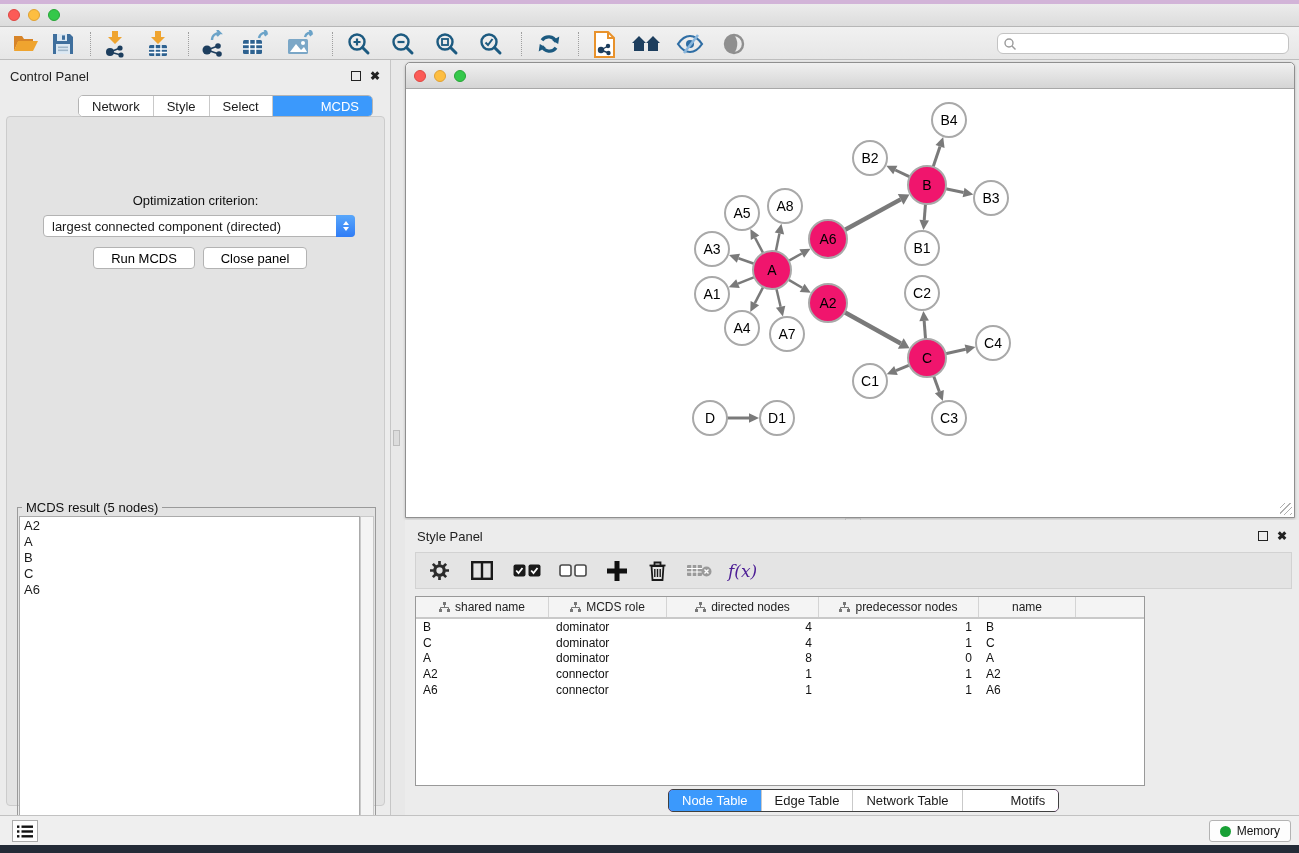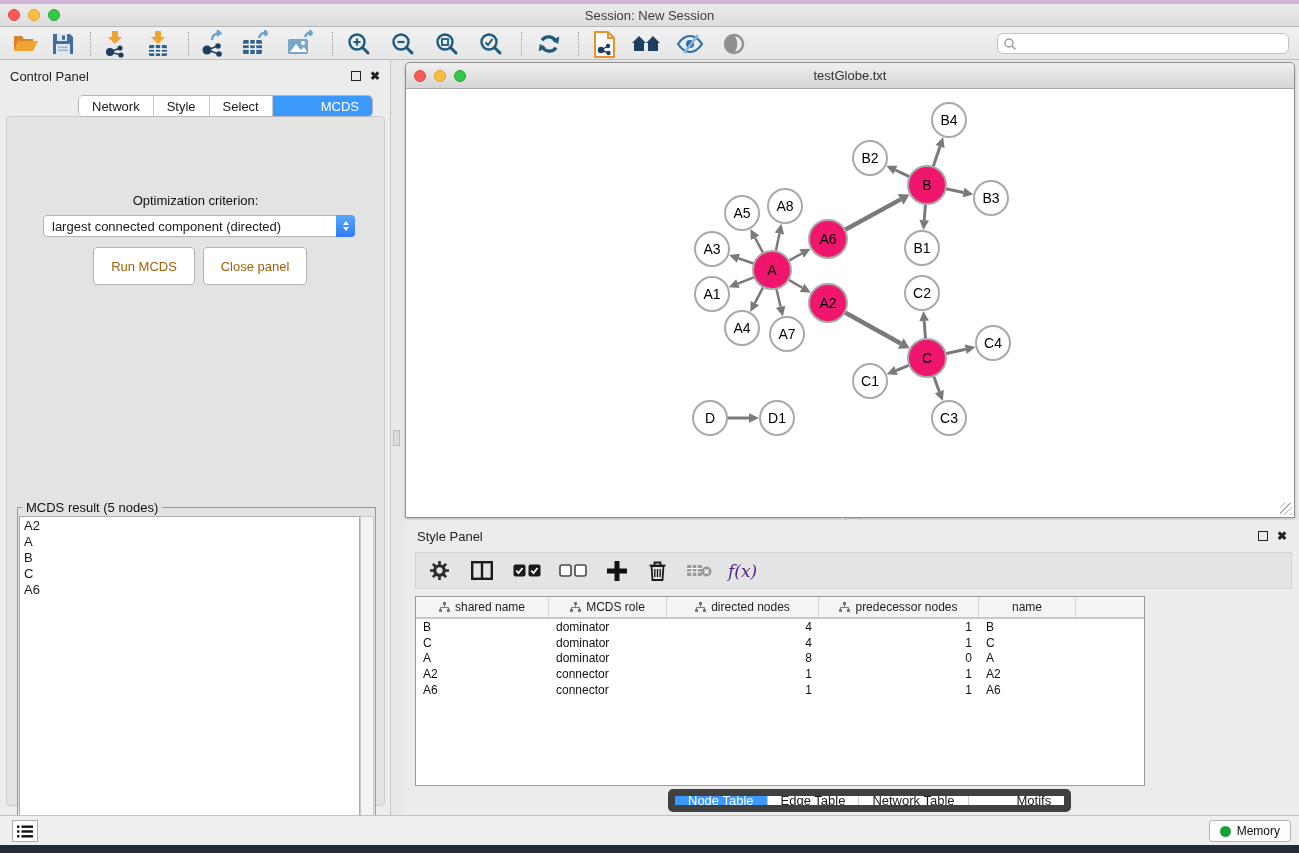--- a/index.html
+++ b/index.html
@@ -43,22 +43,22 @@
              background:#e3e3e3; border:1px solid #cccccc; border-radius:4px; }
   #opt-label { position:absolute; left:0; width:100%; top:76px; text-align:center; color:#101010; }
   #criterion { position:absolute; left:36px; top:98px; width:312px; height:22px; background:#fff;
                border:1px solid #b3b3b3; border-radius:4px; display:flex; align-items:center; }
   #criterion .val { flex:1; padding-left:8px; font-size:13px; white-space:nowrap; }
   #criterion .stepper { width:19px; height:22px; margin-right:-1px; background:linear-gradient(#59a7fb,#2f7cf6);
                border-radius:0 4px 4px 0; display:flex; flex-direction:column; align-items:center; justify-content:center; }
   .chev { width:0; height:0; border-left:3.5px solid transparent; border-right:3.5px solid transparent; }
   .chev.up { border-bottom:4px solid #fff; margin-bottom:2px; }
   .chev.dn { border-top:4px solid #fff; }
-  .pbtn { position:absolute; top:130px; height:38px; background:#fff; border:1px solid #b3b3b3; border-radius:4px;
-          display:flex; align-items:center; justify-content:center; font-size:13px; color:#a16207; }
+  .pbtn { position:absolute; top:130px; height:22px; background:#fff; border:1px solid #b3b3b3; border-radius:4px;
+          display:flex; align-items:center; justify-content:center; font-size:13px; color:#000000; }
   #run-btn { left:86px; width:102px; }
   #close-btn { left:196px; width:104px; }
   #mcds-fieldset { position:absolute; left:10px; top:390px; width:359px; height:348px; border:1px solid #9a9a9a; }
   #mcds-legend { position:absolute; left:4px; top:-8px; background:#e3e3e3; padding:0 4px; font-size:13px; color:#111; }
   #mcds-list { position:absolute; left:1px; top:8px; width:341px; height:330px; background:#fff; border:1px solid #aaa; overflow:hidden; }
   #mcds-list .item { padding:1px 4px; font-size:13px; height:16px; }
   #mcds-scroll { position:absolute; right:1px; top:8px; width:14px; height:330px; background:#f4f4f4; border:1px solid #c9c9c9; }
 
   
   #net-window { left:405px; top:62px; width:890px; height:456px; background:#fff; border:1px solid #8f8f8f;
@@ -79,40 +79,39 @@
   .tpicon { margin-left:14px; display:flex; align-items:center; }
   #fx-label { font-family:"DejaVu Serif", serif; font-style:italic; color:#4c1d95; font-size:17px; margin-left:16px; }
   #node-table { position:absolute; left:10px; top:76px; width:730px; height:190px; background:#fff; border:1px solid #999; }
   #nt-header { display:flex; height:22px; background:#f4f4f4; border-bottom:2px solid #c9c9c9; }
   .hcell { display:flex; align-items:center; justify-content:center; gap:5px; font-size:12px; color:#222;
            border-right:1px solid #d4d4d4; height:100%; }
   .hier-icon svg { display:block; }
   .trow { display:flex; height:15.7px; }
   .tcell { font-size:12px; color:#111; padding:0 7px; display:flex; align-items:center; overflow:hidden; }
   .num { justify-content:flex-end; }
-  #tp-tabs { position:absolute; left:263px; top:269px; height:23px; display:flex; border:7px solid #404040;
+  #tp-tabs { position:absolute; left:263px; top:269px; height:23px; display:flex; border:1px solid #404040;
              border-radius:5px; overflow:hidden; background:#d946ef; }
 
   
   #status-bar { left:0; top:815px; width:1299px; height:30px; background:#efefef; border-top:1px solid #c2c2c2; }
   #list-btn { position:absolute; left:12px; top:4px; width:26px; height:22px; background:#fdfdfd; border:1px solid #ababab; display:flex; align-items:center; justify-content:center; }
   #memory-btn { position:absolute; right:8px; top:4px; height:22px; background:#fdfdfd; border:1px solid #b3b3b3; border-radius:3px;
                 display:flex; align-items:center; padding:0 10px; gap:6px; font-size:12px; color:#111; }
   #memory-dot { width:11px; height:11px; border-radius:50%; background:#18a035; }
   #bottom-strip { left:0; top:845px; width:1299px; height:8px; background:#232b37; }
 </style>
 </head>
 <body>
 
 <div id="top-strip" class="abs"></div>
 <div id="titlebar" class="abs">
   <span class="tl red"></span>
   <span class="tl yel"></span>
   <span class="tl grn"></span>
-  <span class="title">Session: New Session</span>
 </div>
 
 <div id="toolbar" class="abs">
   <span class="tbicon" style="left:10px">
     <svg width="27" height="24" viewBox="0 0 27 24">
         <path d="M2 4h8l2 3h9v3H6L2 19Z" fill="#d78428"></path>
         <path d="M2 19 6 9h20l-5 10Z" fill="#efa42f"></path>
       </svg>
   </span>
   <span class="tbicon" style="left:48px">
@@ -279,21 +278,20 @@
       <div id="mcds-scroll"></div>
     </div>
   </div>
 </div>
 
 <div id="net-window" class="abs">
   <div id="net-titlebar">
     <span class="tl red"></span>
     <span class="tl yel"></span>
     <span class="tl grn"></span>
-    <span class="title">testGlobe.txt</span>
   </div>
   <div id="net-canvas-wrap">
     <svg id="net-canvas" width="886" height="427">
         <line x1="347.06669122904566" y1="173.723341930166" x2="331.4280339782485" y2="168.249811892387" stroke="#7a7a7a" stroke-width="2.5"></line>
         <polygon points="321.9894504145883,164.94630764510592 333.0137160169434,163.7192917818301 329.84235193955357,172.78033200294388" fill="#7a7a7a"></polygon>
         <line x1="356.1508177761802" y1="163.18655377474232" x2="348.04090011931345" y2="147.7777102266955" stroke="#7a7a7a" stroke-width="2.5"></line>
         <polygon points="343.3834357909872,138.92852800287568 352.28850758674696,145.5421273490989 343.79329265187994,150.01329310429207" fill="#7a7a7a"></polygon>
         <line x1="368.782138561512" y1="161.38024092794097" x2="372.42632211987706" y2="143.4396449482975" stroke="#7a7a7a" stroke-width="2.5"></line>
         <polygon points="374.4169213627781,133.63977175247697 377.1302612538709,144.39513258489 367.7223829858832,142.48415731170502" fill="#7a7a7a"></polygon>
         <line x1="347.35894287318007" y1="187.05642285072798" x2="330.9973473447873" y2="193.60106106208508" stroke="#7a7a7a" stroke-width="2.5"></line>

